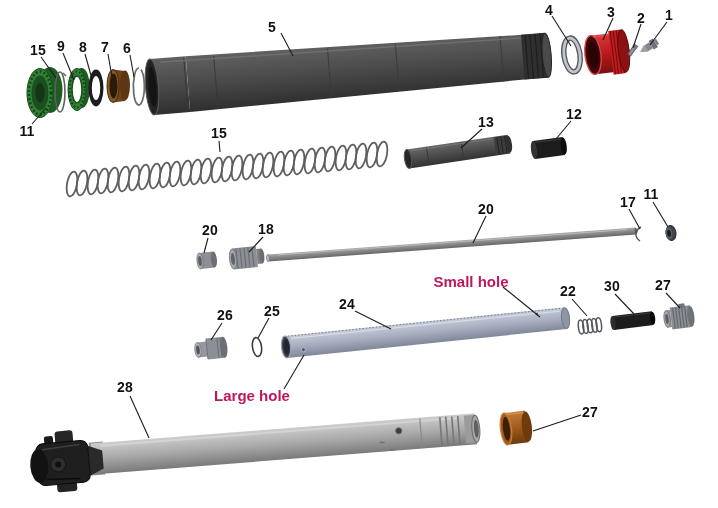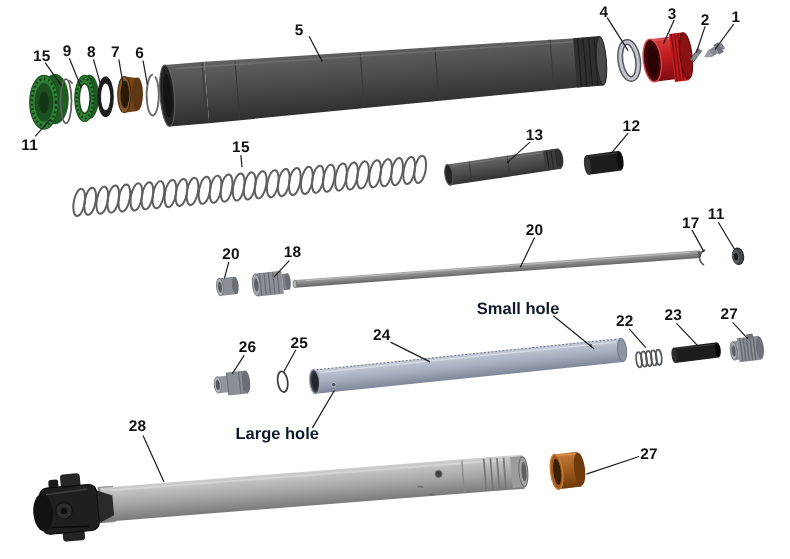--- a/index.html
+++ b/index.html
@@ -2,21 +2,21 @@
 <html><head>
 <meta charset="utf-8">
 <style>
   html,body{margin:0;padding:0;background:#fff;}
   #stage{position:relative;width:718px;height:508px;background:#ffffff;overflow:hidden;
          font-family:"Liberation Sans",sans-serif;}
   #stage svg{position:absolute;left:0;top:0;}
   .lbl{position:absolute;transform:translate(-50%,-50%);font:700 14px "Liberation Sans",sans-serif;
        color:#111;white-space:nowrap;letter-spacing:.2px;z-index:5;}
   .ann{position:absolute;transform:translate(-50%,-50%);font:700 15px "Liberation Sans",sans-serif;
-       color:#0f172a;white-space:nowrap;z-index:5;}
+       color:#be185d;white-space:nowrap;z-index:5;}
 </style>
 </head>
 <body>
 
 <div id="stage">
 
 <svg width="718" height="508" viewBox="0 0 718 508">
   <defs>
     <linearGradient id="g5" x1="0" y1="0" x2="0" y2="1">
       <stop offset="0" stop-color="#616161"></stop>
@@ -356,21 +356,21 @@
   <div class="lbl" style="left:574px;top:114px">12</div>
   <div class="lbl" style="left:486px;top:122px">13</div>
   <div class="lbl" style="left:219px;top:133px">15</div>
   <div class="lbl" style="left:651px;top:194px">11</div>
   <div class="lbl" style="left:628px;top:202px">17</div>
   <div class="lbl" style="left:486px;top:209px">20</div>
   <div class="lbl" style="left:266px;top:229px">18</div>
   <div class="lbl" style="left:210px;top:230px">20</div>
   <div class="lbl" style="left:663px;top:285px">27</div>
   <div class="lbl" style="left:568px;top:291px">22</div>
-  <div class="lbl" style="left:612px;top:286px">23</div>
+  <div class="lbl" style="left:612px;top:286px">30</div>
   <div class="lbl" style="left:347px;top:304px">24</div>
   <div class="lbl" style="left:272px;top:311px">25</div>
   <div class="lbl" style="left:225px;top:315px">26</div>
   <div class="lbl" style="left:590px;top:412px">27</div>
   <div class="lbl" style="left:125px;top:387px">28</div>
 
   <div class="ann" style="left:471px;top:281px">Small hole</div>
   <div class="ann" style="left:252px;top:395px">Large hole</div>
 
 </div>

